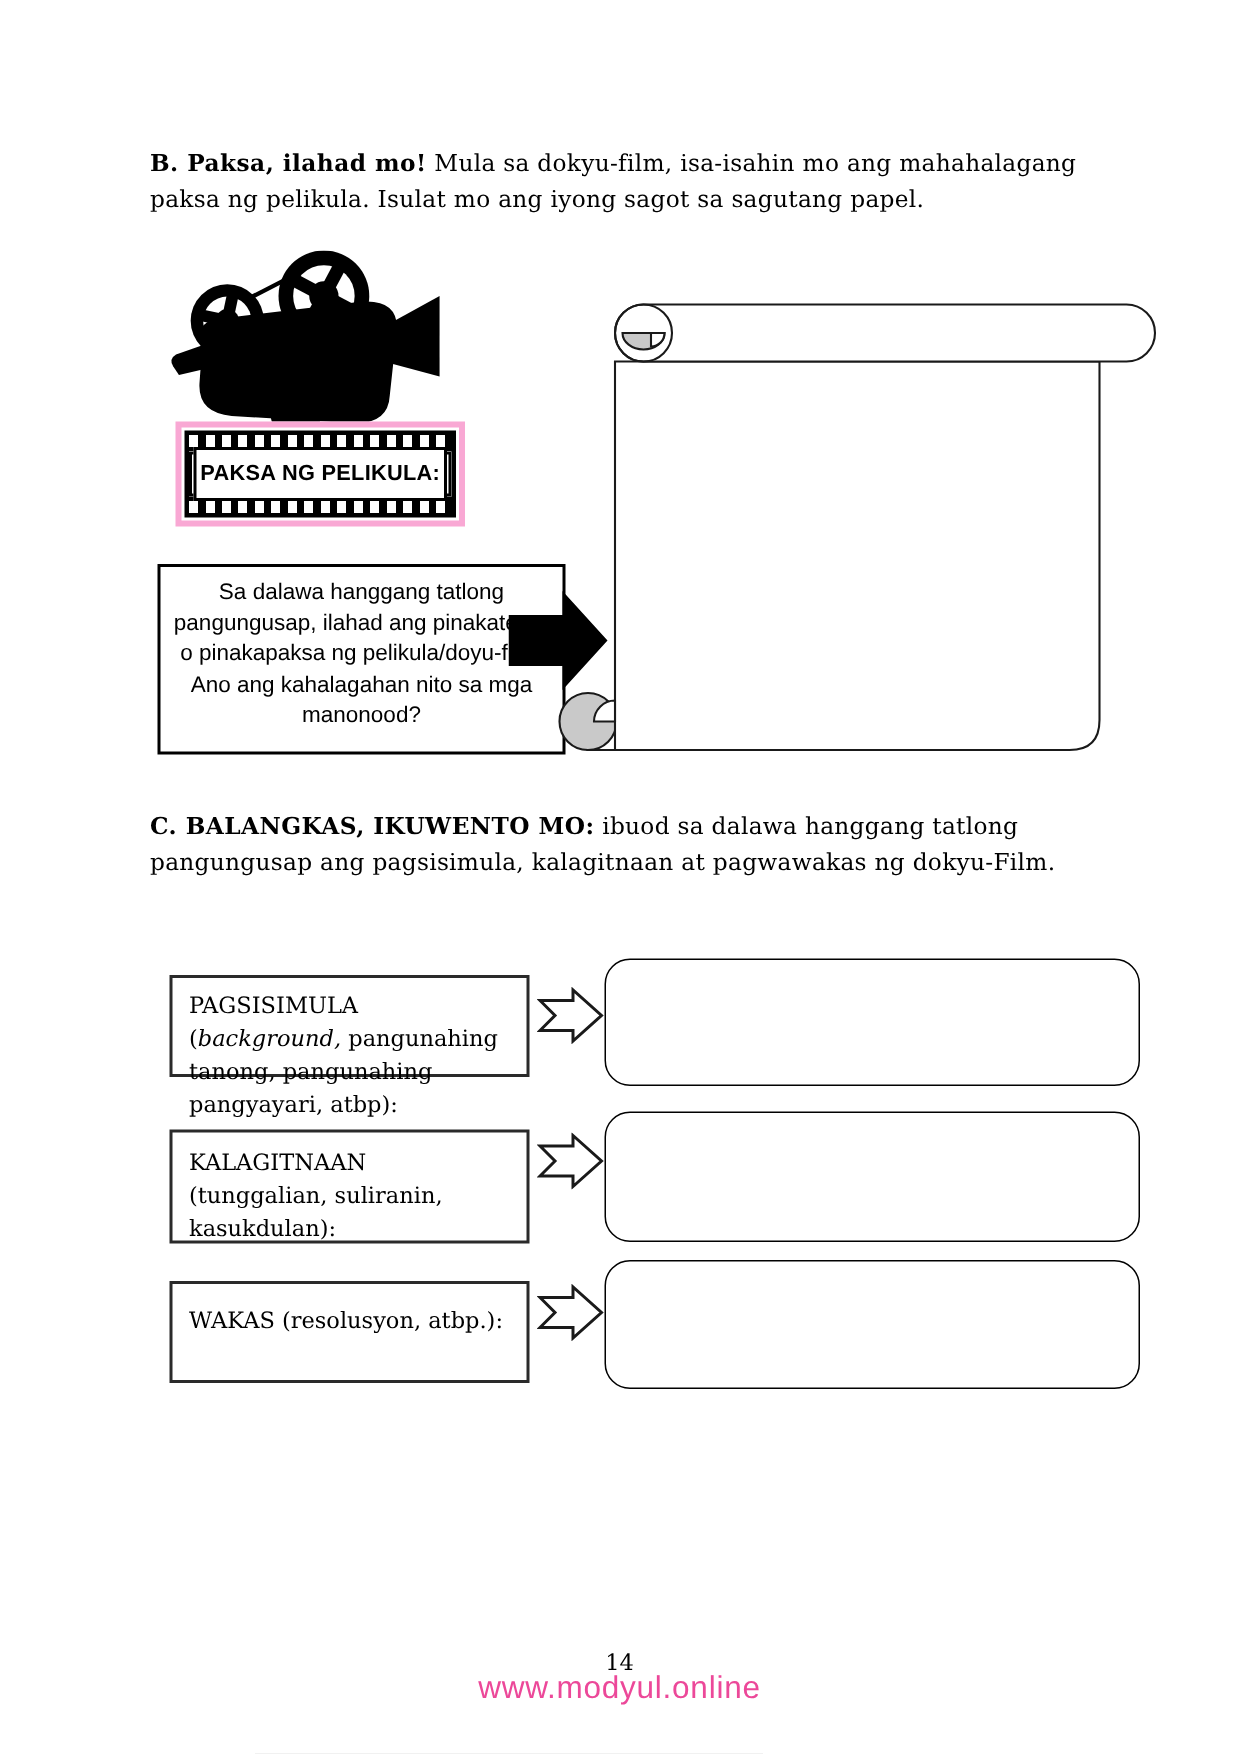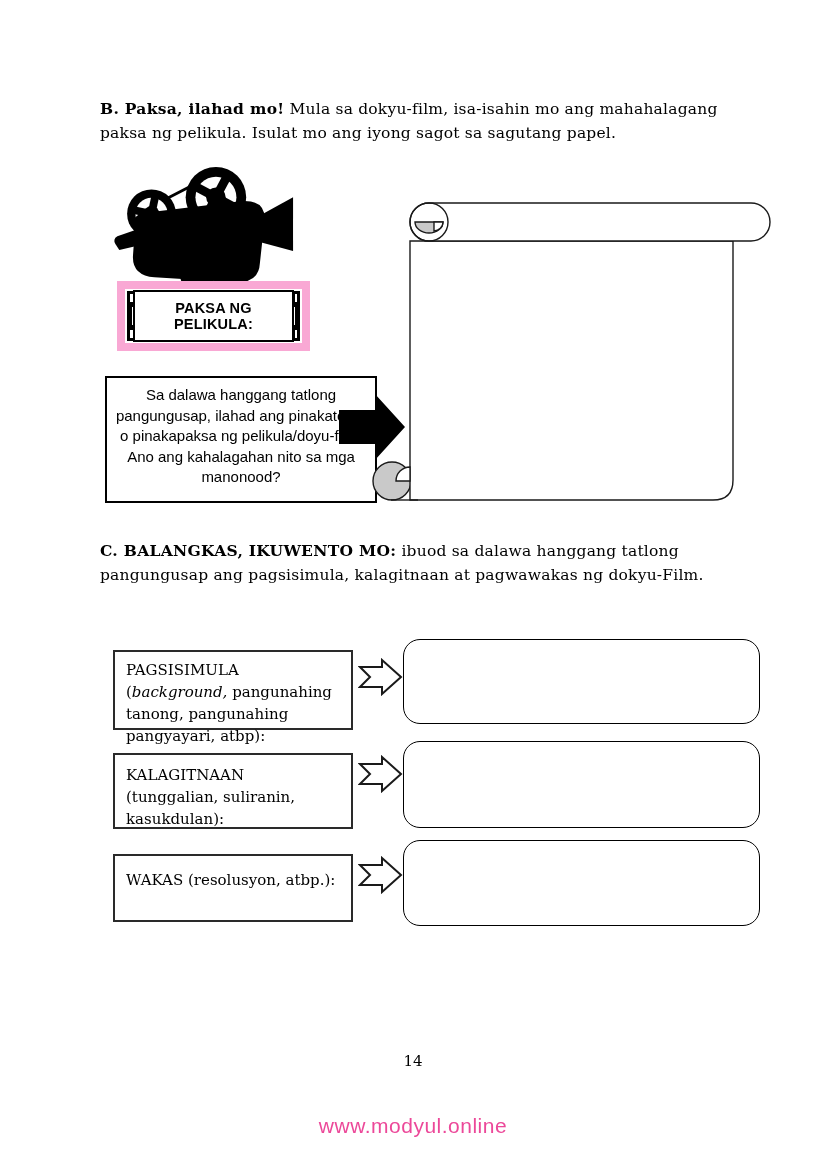--- a/index.html
+++ b/index.html
@@ -14,21 +14,21 @@
   }
   #heading-b{top:97px;}
   #heading-c{top:539px;}
   .heading b{letter-spacing:0.3px;}
 
   
   #camera{position:absolute; left:103px; top:167px; width:220px; height:122px;}
 
   
   .film{position:absolute; left:117px; top:281px; width:193px; height:70px;
-        border:8px solid #f9a8d4; background:#fff; padding:2px; box-sizing:border-box;}
+        border:4px solid #f9a8d4; background:#fff; padding:2px; box-sizing:border-box;}
   .film-inner{position:relative; width:100%; height:100%; background:#000;}
   .sprockets{position:absolute; left:3px; right:3px; height:8px;
         background:repeating-linear-gradient(90deg,#fff 0 6px,#000 6px 11px);}
   .sprockets.top{top:3px}
   .sprockets.bottom{bottom:3px}
   .frames{position:absolute; top:14px; bottom:14px; left:3px; right:3px; display:flex; gap:6px;}
   .frame{flex:1; background:#fff; box-shadow:inset 0 0 0 2px #000, inset 0 0 0 3px #fff;}
   .film-label{position:absolute; left:6px; right:6px; top:50%; transform:translateY(-50%);
         background:#fff; border:2px solid #000; text-align:center;
         font-family:"Liberation Sans", sans-serif; font-weight:bold; font-size:14.5px;
@@ -40,35 +40,35 @@
         font-family:"Liberation Sans", sans-serif; font-size:15px; line-height:20.5px;
         text-align:center; padding:7px 5px;}
 
   
   #big-arrow{position:absolute; left:339px; top:392px;}
   #scroll{position:absolute; left:368px; top:198px;}
 
   
   .c-label{position:absolute; left:113px; width:240px; border:2px solid #2a2a2a;
         box-sizing:border-box; font-size:15px; line-height:22px; padding:7px 11px; background:#fff;}
-  #c-label-1{top:650px; height:80px;}
+  #c-label-1{top:650px; height:68px;}
   #c-label-2{top:753px; height:76px; padding-top:9px;}
   #c-label-3{top:854px; height:68px; padding-top:13px;}
   .c-arrow{position:absolute; left:358px;}
   #c-arrow-1{top:658px;}
   #c-arrow-2{top:755px;}
   #c-arrow-3{top:856px;}
   .answer-box{position:absolute; left:403px; width:357px; border:1.5px solid #000;
         border-radius:17px; box-sizing:border-box; background:#fff;}
   #answer-1{top:639px; height:85px;}
   #answer-2{top:741px; height:87px;}
   #answer-3{top:840px; height:86px;}
 
   
-  .page-number{position:absolute; left:0; right:0; top:1052px; text-align:center;
+  .page-number{position:absolute; left:0; right:0; top:1099px; text-align:center;
         font-size:15px;}
   .watermark{position:absolute; left:0; right:0; top:1114px; text-align:center;
         font-family:"Liberation Sans", sans-serif; font-size:21px; color:#ec4899;
         letter-spacing:0.5px;}
 </style>
 </head>
 <body>
 
 <div class="page">
 

